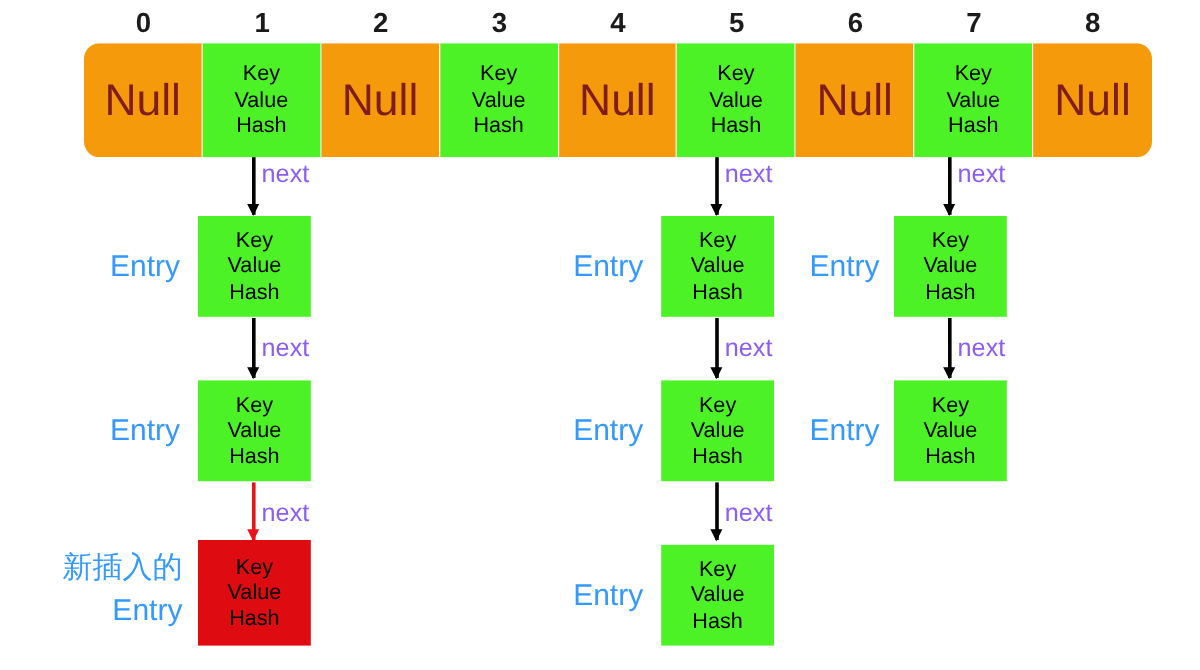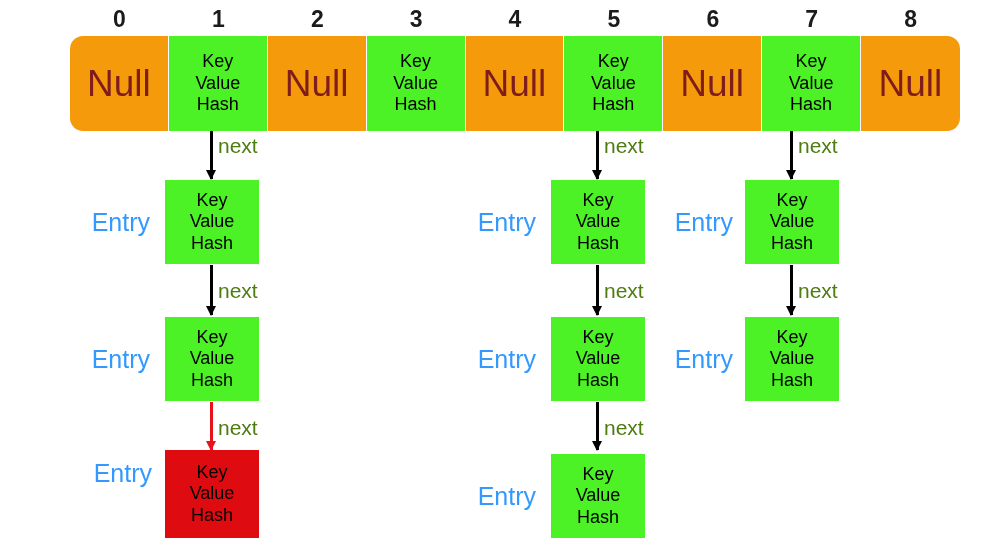--- a/index.html
+++ b/index.html
@@ -126,21 +126,21 @@
     border-left: 5.5px solid transparent;
     border-right: 5.5px solid transparent;
   }
   .arrow.black .shaft { background: #000000; }
   .arrow.black .head  { border-top: 10px solid #000000; }
   .arrow.red .shaft   { background: #E8131A; }
   .arrow.red .head    { border-top: 10px solid #E8131A; }
 
   .next-label {
     position: absolute;
-    color: #4d7c0f;
+    color: #8b5cf6;
     font-size: 21px;
     font-weight: 400;
     line-height: 22px;
     white-space: nowrap;
   }
 </style>
 </head>
 <body>
 
 <div id="stage">
@@ -240,20 +240,21 @@
     </div>
   </div>
 
   <div class="arrow red" style="left:210px; top:402px; height:48px;">
     <div class="shaft"></div>
     <div class="head"></div>
   </div>
   <div class="next-label" style="left:218px; top:417px;">next</div>
 
   <div class="side-label two-line" style="left:0px; top:455px; width:152px;">
+    <div>新插入的</div>
     <div>Entry</div>
   </div>
   <div class="node red" style="left:165px; top:450px; height:88px;">
     <div class="kvh">
       <span>Key</span>
       <span>Value</span>
       <span>Hash</span>
     </div>
   </div>
 

